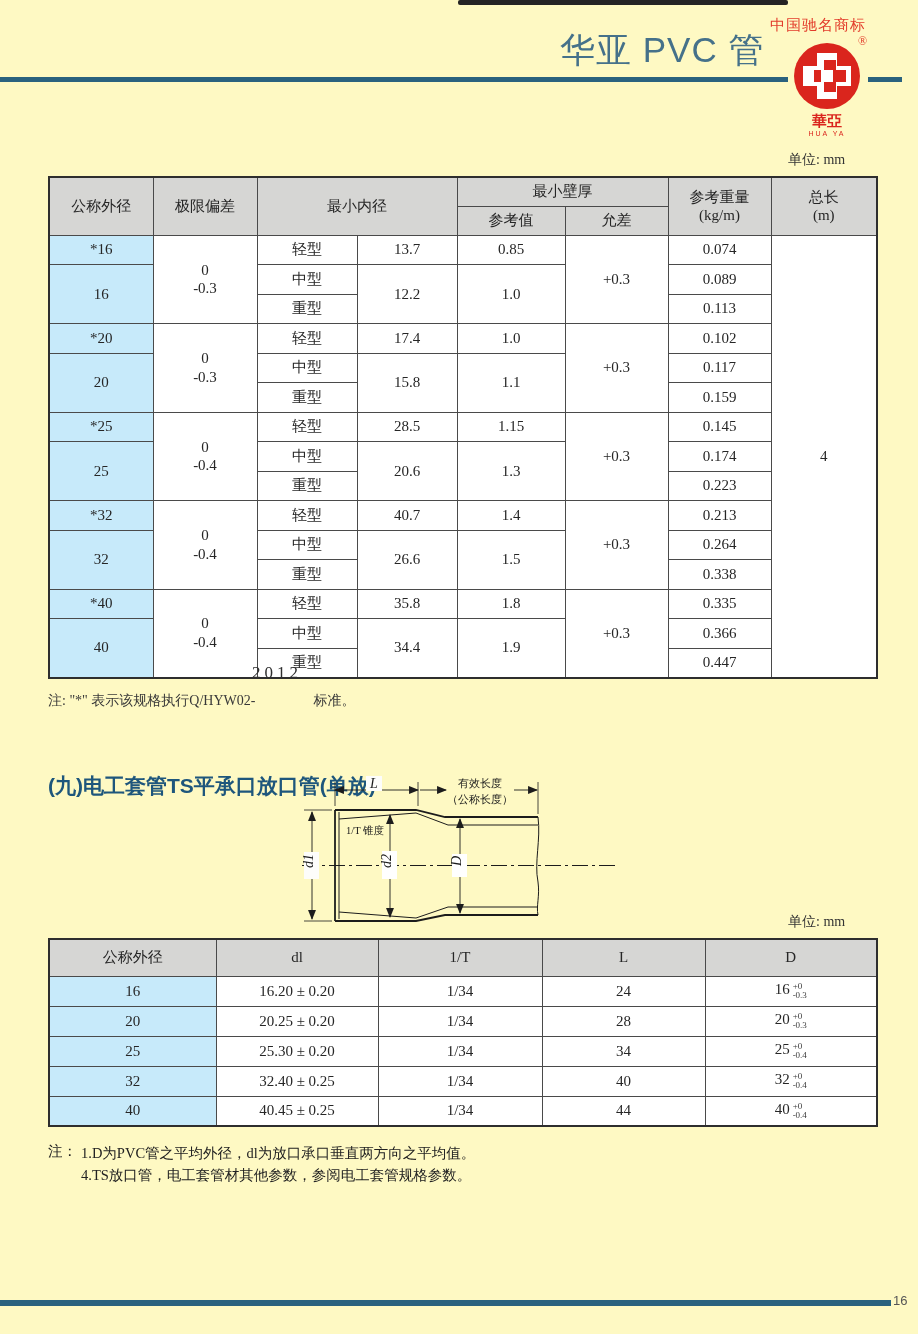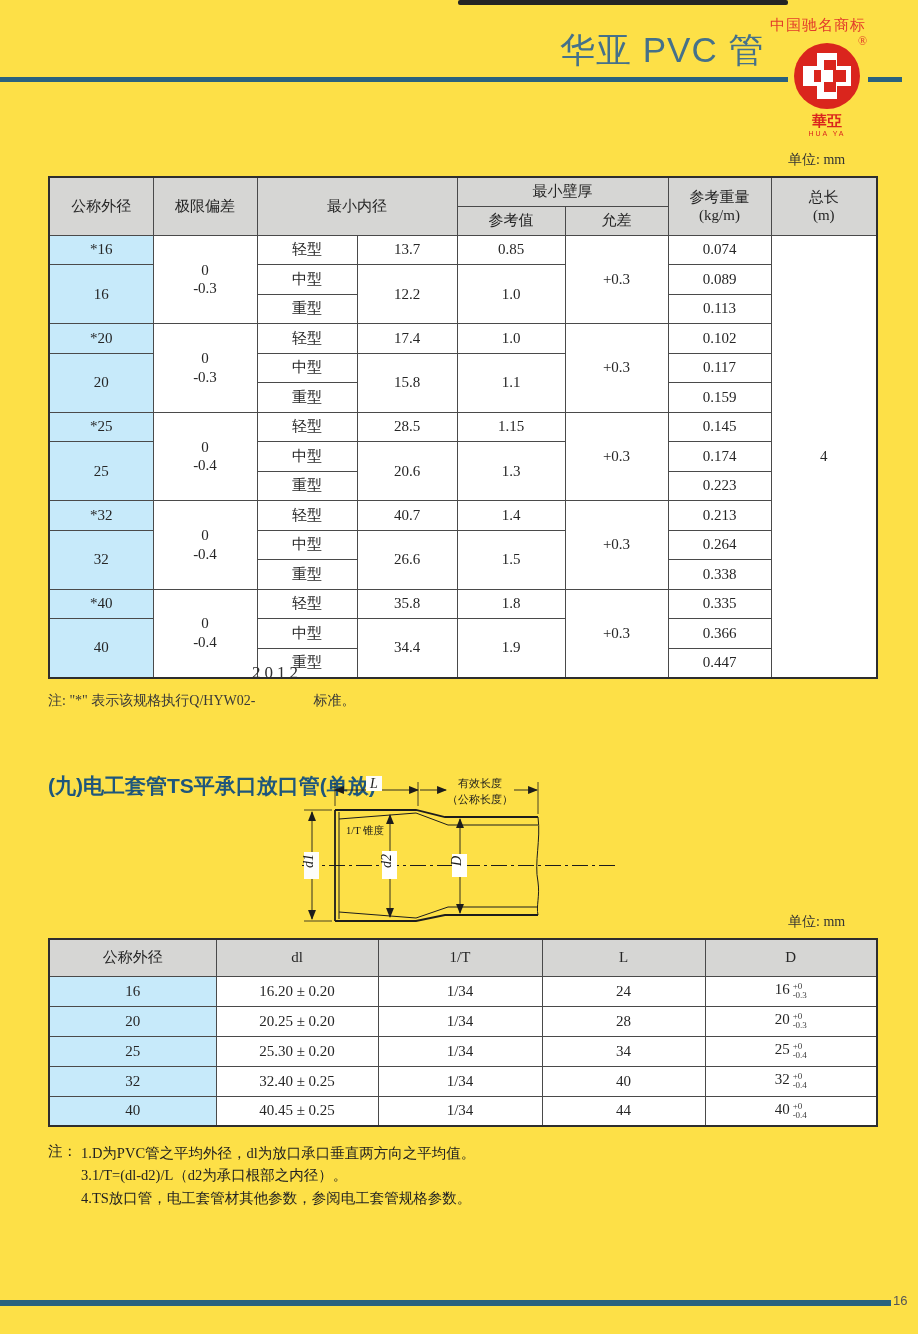--- a/index.html
+++ b/index.html
@@ -1,16 +1,16 @@
 <!DOCTYPE html>
 <html><head>
 <meta charset="utf-8">
 <style>
   html,body{margin:0;padding:0;background:#e9e9e7;}
-  #page{position:relative;width:918px;height:1334px;background:#fde047;overflow:hidden;
+  #page{position:relative;width:918px;height:1334px;background:#fef9c3;overflow:hidden;
         font-family:"Liberation Serif",serif;color:#262626;}
   .abs{position:absolute;}
   
   #scan-strip{left:458px;top:0;width:330px;height:5px;background:#242424;border-radius:2px;}
   #trademark{left:770px;top:16px;width:130px;font-family:"Liberation Sans",sans-serif;
              font-size:15px;color:#e23b2a;letter-spacing:1px;}
   #brand{left:560px;top:27px;width:215px;text-align:left;font-family:"Liberation Sans",sans-serif;
          font-size:35px;color:#45718a;letter-spacing:1px;}
   .teal-line{background:#2a627e;height:5px;}
   #line-top-left{left:0;top:77px;width:788px;}
@@ -345,21 +345,20 @@
         <td>44</td>
         <td><span>40</span><span class="dtol"><span>+0</span><br><span>-0.4</span></span></td>
       </tr>
     </tbody>
   </table>
 
   <div class="abs" id="notes2">
     <span class="prefix">注：</span>
     <div>
       <div class="line">1.D为PVC管之平均外径，dl为放口承口垂直两方向之平均值。</div>
-      <div class="line">3.1/T=(dl-d2)/L（d2为承口根部之内径）。</div>
       <div class="line">4.TS放口管，电工套管材其他参数，参阅电工套管规格参数。</div>
     </div>
   </div>
 
 
   <div class="abs teal-line" id="line-bottom"></div>
   <div class="abs" id="page-num">16</div>
 
 </div>
 

